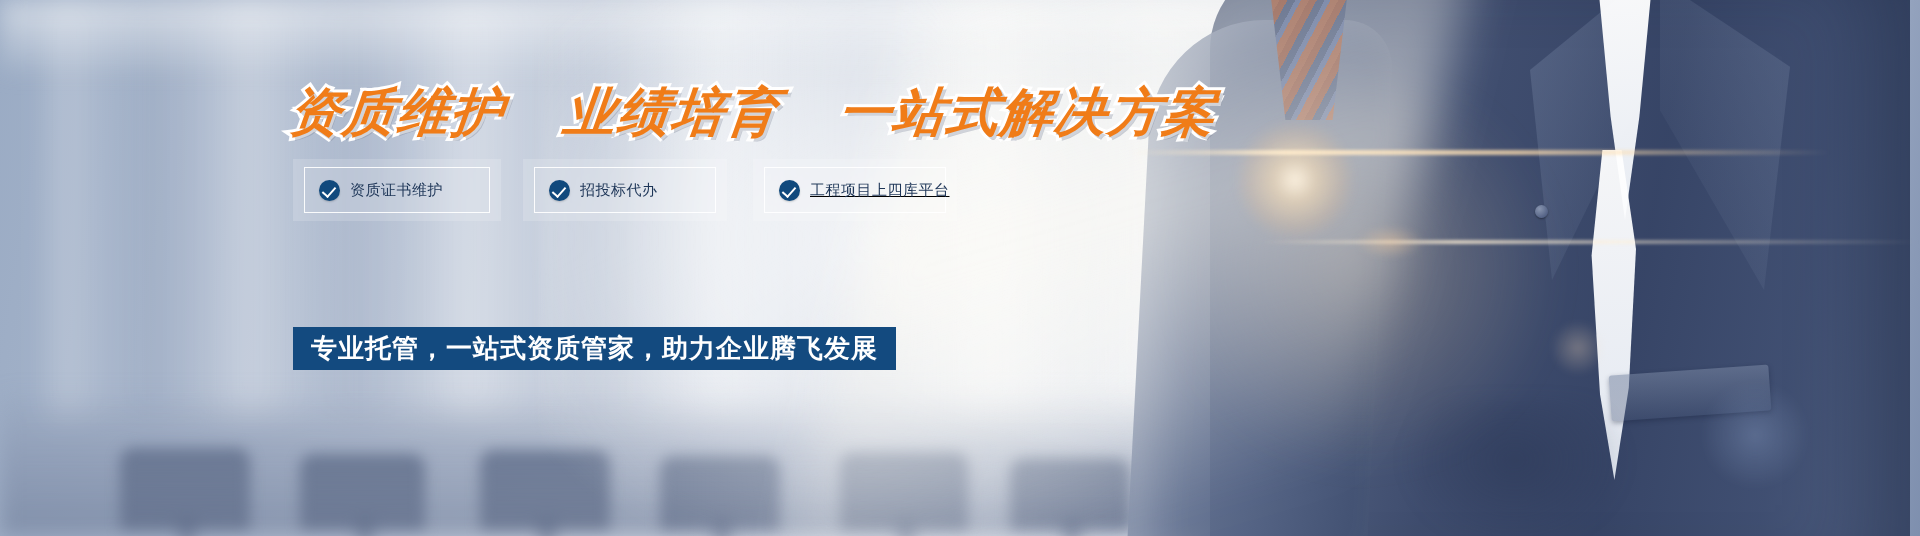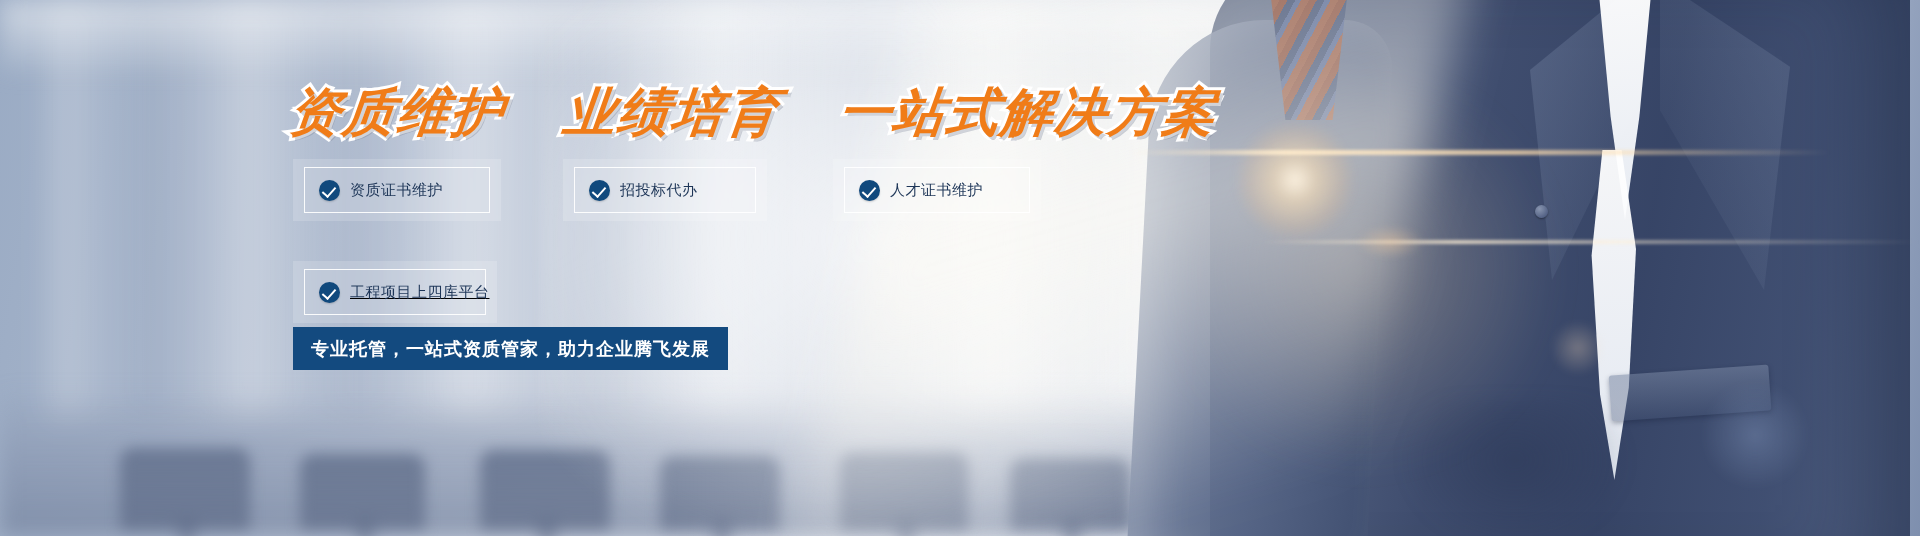--- a/index.html
+++ b/index.html
@@ -239,21 +239,20 @@
   .headline .gap { display:inline-block; width:26px; }
 
   
   .features {
     position:absolute; left:293px; top:159px;
     display:grid;
     grid-template-columns:repeat(3, 230px);
     grid-template-rows:repeat(2, 62px);
     column-gap:0px;
     row-gap:11px;
-    gap:40px;
   }
   .feature-outer {
     width:208px; height:62px;
     background:rgba(255,255,255,0.17);
     display:flex; align-items:center; justify-content:center;
     backdrop-filter:blur(1px);
   }
   .feature-inner {
     width:186px; height:46px;
     border:1px solid rgba(255,255,255,0.92);
@@ -291,21 +290,21 @@
   .feature-cell.c3 .feature-inner { width:182px; }
   .feature-cell.c3.r2 .feature-outer { width:204px; }
   .feature-cell.c3.r2 .feature-inner { width:182px;text-decoration:underline; }
 
   
   .tagline {
     position:absolute; left:293px; top:327px;
     height:43px;
     background:#134a7f;
     color:#ffffff;
-    font-size:18px;
+    font-size:26px;
     font-weight:bold;
     letter-spacing:1px;
     display:flex; align-items:center;
     padding:0 18px;
     white-space:nowrap;
   }
 </style>
 </head>
 <body>
 
@@ -369,28 +368,20 @@
 
       <div class="feature-cell c3 r1">
         <div class="feature-outer">
           <div class="feature-inner">
             <span class="check"></span>
             <span class="feature-label">招投标代办</span>
           </div>
         </div>
       </div>
 
-      <div class="feature-cell c1 r2">
-        <div class="feature-outer">
-          <div class="feature-inner">
-            <span class="check"></span>
-            <span class="feature-label">人才证书维护</span>
-          </div>
-        </div>
-      </div>
 
 
       <div class="feature-cell c3 r2">
         <div class="feature-outer">
           <div class="feature-inner">
             <span class="check"></span>
             <span class="feature-label">工程项目上四库平台</span>
           </div>
         </div>
       </div>

